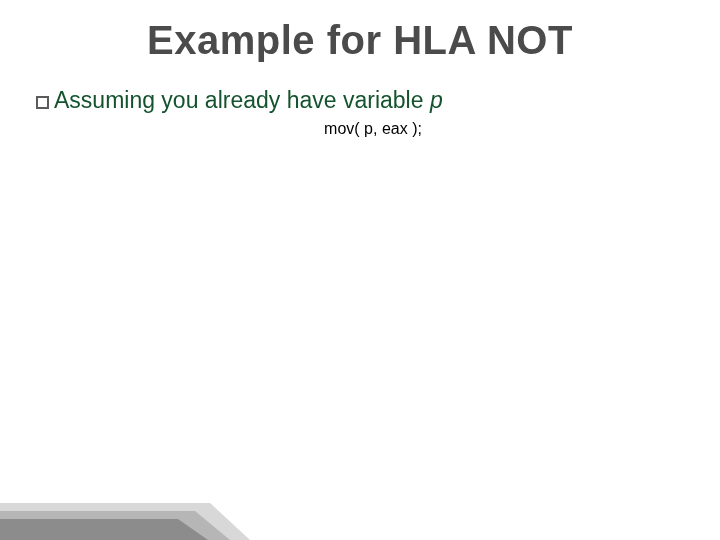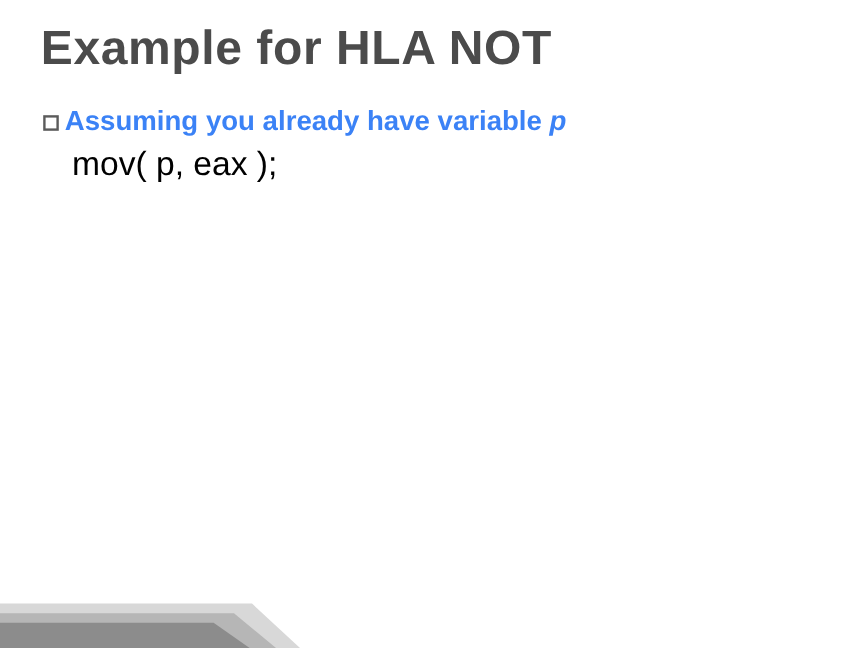--- a/index.html
+++ b/index.html
@@ -7,55 +7,55 @@
   body {
     font-family: "Segoe UI", "Lucida Sans", Verdana, sans-serif;
     background: #ffffff;
     position: relative;
   }
   .slide {
     width: 720px;
     height: 540px;
     padding: 18px 34px 0 34px;
     position: relative;
+    text-align: center;
   }
   .title {
     font-size: 40px;
     font-weight: 700;
     color: #4b4b4b;
     letter-spacing: 0.5px;
     margin-bottom: 22px;
   }
   .content {
     padding-left: 2px;
   }
   .bullet-line {
     font-size: 23px;
-    color: #3b82f6;
+    color: #14532d;
     line-height: 1.35;
     display: flex;
     align-items: baseline;
-    font-weight: bold;
   }
   .bullet-box {
     display: inline-block;
     width: 13px;
     height: 13px;
     border: 2px solid #5b5b5b;
     margin-right: 5px;
     position: relative;
     top: 1px;
     flex: 0 0 auto;
   }
   .bullet-text { display: inline; }
   .italic { font-style: italic; }
   .code-block {
     margin-top: 2px;
     margin-left: 24px;
-    font-size: 28px;
+    font-size: 16px;
     color: #000000;
     line-height: 1.35;
   }
   .code-line { white-space: pre; }
   .accent-shape {
     position: absolute;
     left: 0;
     bottom: 0;
     width: 250px;
     height: 65px;

